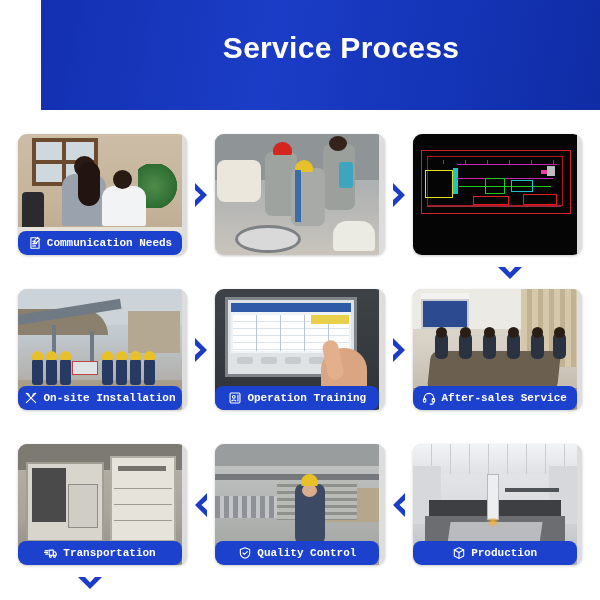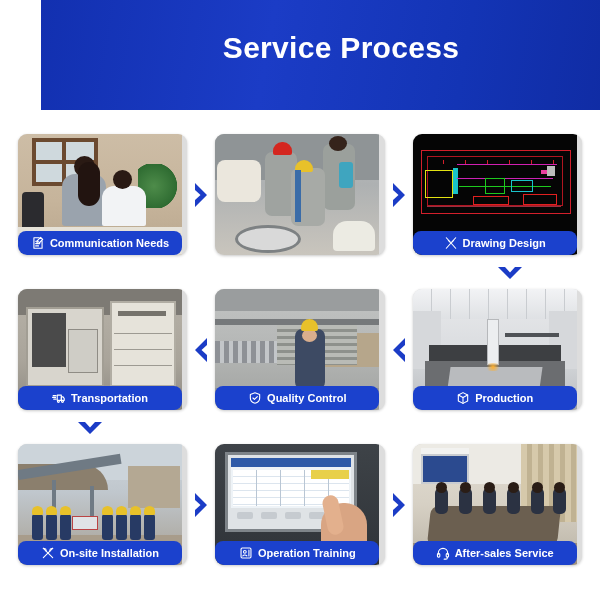--- a/index.html
+++ b/index.html
@@ -34,20 +34,21 @@
     height:121px;margin-bottom:34px;
   }
   .row:last-child{margin-bottom:0;}
 
   
   .card{
     position:relative;width:187px;height:121px;
     border-radius:9px;overflow:hidden;
     box-shadow:0 1px 3px rgba(0,0,0,.22);
     background:#ddd;
+    font-family:Liberation Mono, monospace;
   }
   .photo{position:absolute;left:0;top:0;width:164px;height:121px;overflow:hidden;}
   .label{
     position:absolute;left:0;bottom:0;width:164px;height:24px;
     background:#1b41cd;border-radius:8px;
     display:flex;align-items:center;justify-content:center;gap:5px;
     box-sizing:border-box;padding:0 4px;
   }
   .label-text{
     color:#ffffff;font-size:11px;font-weight:bold;white-space:nowrap;line-height:1;
@@ -284,129 +285,23 @@
             <div class="sb pinkbit"></div>
               <div class="sb greybit"></div>
             <div class="sb tick" style="left:30px"></div>
               <div class="sb tick" style="left:52px"></div>
             <div class="sb tick" style="left:74px"></div>
               <div class="sb tick" style="left:96px"></div>
             <div class="sb tick" style="left:118px"></div>
               <div class="sb tick" style="left:140px"></div>
           </div>
         </div>
-        <div class="label">
-          <svg class="label-icon" viewBox="0 0 24 24" fill="none" stroke="#ffffff" stroke-width="1.9" stroke-linecap="round" stroke-linejoin="round">
-            <path d="M4 3l16 18"></path>
-              <path d="M20 3L4 21"></path>
-              <path d="M7.5 7.5l2.5 2.5"></path>
-              <path d="M16.5 7.5L14 10"></path>
-          </svg>
-          <span class="label-text">Drawing Design</span>
-        </div>
       </div>
 
       <div class="chev-v right">
-        <svg width="26" height="16" viewBox="0 0 26 16">
-          <path d="M1 2 L13 14 L25 2 L18 2 L13 7.5 L8 2 Z" fill="#1b3cc6"></path>
-        </svg>
-      </div>
-    </div>
-
-    <div class="row">
-
-      <div class="card">
-        <div class="photo">
-          <div class="scene s4">
-            <div class="sb wall"></div>
-            <div class="sb cont"></div>
-              <div class="sb cont2"></div>
-            <div class="sb dark"></div>
-              <div class="sb mach"></div>
-            <div class="sb txt"></div>
-            <div class="sb ln" style="top:44px"></div>
-            <div class="sb ln" style="top:60px"></div>
-            <div class="sb ln" style="top:76px"></div>
-            <div class="sb ground"></div>
-          </div>
-        </div>
-        <div class="label">
-          <svg class="label-icon" viewBox="0 0 24 24" fill="none" stroke="#ffffff" stroke-width="1.9" stroke-linecap="round" stroke-linejoin="round">
-            <path d="M9 7h7v9H9z"></path>
-              <path d="M16 10h3l2 3v3h-5z"></path>
-            <circle cx="11" cy="18" r="1.6"></circle>
-              <circle cx="18" cy="18" r="1.6"></circle>
-            <path d="M2 8h5M1 11h5M3 14h4"></path>
-          </svg>
-          <span class="label-text">Transportation</span>
-        </div>
-      </div>
-
-      <div class="chev-h">
-        <svg width="16" height="26" viewBox="0 0 16 26">
-          <path d="M14 1 L2 13 L14 25 L14 18 L8.5 13 L14 8 Z" fill="#1b3cc6"></path>
-        </svg>
-      </div>
-
-      <div class="card">
-        <div class="photo">
-          <div class="scene s5">
-            <div class="sb roof"></div>
-              <div class="sb beam"></div>
-            <div class="sb rail"></div>
-              <div class="sb stack"></div>
-            <div class="sb pipes"></div>
-            <div class="sb worker"></div>
-              <div class="sb wface"></div>
-              <div class="sb helmet"></div>
-            <div class="sb floor"></div>
-          </div>
-        </div>
-        <div class="label">
-          <svg class="label-icon" viewBox="0 0 24 24" fill="none" stroke="#ffffff" stroke-width="1.9" stroke-linecap="round" stroke-linejoin="round">
-            <path d="M12 3l8 3v6c0 5-3.5 8-8 9-4.5-1-8-4-8-9V6z"></path>
-              <path d="M8.5 12l2.5 2.5 5-5"></path>
-          </svg>
-          <span class="label-text">Quality Control</span>
-        </div>
-      </div>
-
-      <div class="chev-h">
-        <svg width="16" height="26" viewBox="0 0 16 26">
-          <path d="M14 1 L2 13 L14 25 L14 18 L8.5 13 L14 8 Z" fill="#1b3cc6"></path>
-        </svg>
-      </div>
-
-      <div class="card">
-        <div class="photo">
-          <div class="scene s6">
-            <div class="sb ceil"></div>
-              <div class="sb ceilgrid"></div>
-            <div class="sb lwall"></div>
-              <div class="sb rwall"></div>
-            <div class="sb gantry"></div>
-            <div class="sb dark1"></div>
-              <div class="sb table"></div>
-            <div class="sb plate"></div>
-              <div class="sb head"></div>
-            <div class="sb spark"></div>
-              <div class="sb floor"></div>
-          </div>
-        </div>
-        <div class="label">
-          <svg class="label-icon" viewBox="0 0 24 24" fill="none" stroke="#ffffff" stroke-width="1.9" stroke-linecap="round" stroke-linejoin="round">
-            <path d="M12 2.8l8 4.2v10L12 21.2 4 17V7z"></path>
-              <path d="M4 7l8 4.2L20 7"></path>
-              <path d="M12 11.2V21.2"></path>
-          </svg>
-          <span class="label-text">Production</span>
-        </div>
-      </div>
-
-      <div class="chev-v left">
         <svg width="26" height="16" viewBox="0 0 26 16">
           <path d="M1 2 L13 14 L25 2 L18 2 L13 7.5 L8 2 Z" fill="#1b3cc6"></path>
         </svg>
       </div>
     </div>
 
     <div class="row">
 
       <div class="card">
         <div class="photo">
@@ -520,14 +415,111 @@
             <path d="M4 14v-2a8 8 0 0 1 16 0v2"></path>
             <rect x="2.5" y="13" width="4" height="6" rx="1.6"></rect>
             <rect x="17.5" y="13" width="4" height="6" rx="1.6"></rect>
             <path d="M19.5 19v1a2.5 2.5 0 0 1-2.5 2.5h-3"></path>
           </svg>
           <span class="label-text">After-sales Service</span>
         </div>
       </div>
     </div>
 
+    <div class="row">
+
+      <div class="card">
+        <div class="photo">
+          <div class="scene s4">
+            <div class="sb wall"></div>
+            <div class="sb cont"></div>
+              <div class="sb cont2"></div>
+            <div class="sb dark"></div>
+              <div class="sb mach"></div>
+            <div class="sb txt"></div>
+            <div class="sb ln" style="top:44px"></div>
+            <div class="sb ln" style="top:60px"></div>
+            <div class="sb ln" style="top:76px"></div>
+            <div class="sb ground"></div>
+          </div>
+        </div>
+        <div class="label">
+          <svg class="label-icon" viewBox="0 0 24 24" fill="none" stroke="#ffffff" stroke-width="1.9" stroke-linecap="round" stroke-linejoin="round">
+            <path d="M9 7h7v9H9z"></path>
+              <path d="M16 10h3l2 3v3h-5z"></path>
+            <circle cx="11" cy="18" r="1.6"></circle>
+              <circle cx="18" cy="18" r="1.6"></circle>
+            <path d="M2 8h5M1 11h5M3 14h4"></path>
+          </svg>
+          <span class="label-text">Transportation</span>
+        </div>
+      </div>
+
+      <div class="chev-h">
+        <svg width="16" height="26" viewBox="0 0 16 26">
+          <path d="M14 1 L2 13 L14 25 L14 18 L8.5 13 L14 8 Z" fill="#1b3cc6"></path>
+        </svg>
+      </div>
+
+      <div class="card">
+        <div class="photo">
+          <div class="scene s5">
+            <div class="sb roof"></div>
+              <div class="sb beam"></div>
+            <div class="sb rail"></div>
+              <div class="sb stack"></div>
+            <div class="sb pipes"></div>
+            <div class="sb worker"></div>
+              <div class="sb wface"></div>
+              <div class="sb helmet"></div>
+            <div class="sb floor"></div>
+          </div>
+        </div>
+        <div class="label">
+          <svg class="label-icon" viewBox="0 0 24 24" fill="none" stroke="#ffffff" stroke-width="1.9" stroke-linecap="round" stroke-linejoin="round">
+            <path d="M12 3l8 3v6c0 5-3.5 8-8 9-4.5-1-8-4-8-9V6z"></path>
+              <path d="M8.5 12l2.5 2.5 5-5"></path>
+          </svg>
+          <span class="label-text">Quality Control</span>
+        </div>
+      </div>
+
+      <div class="chev-h">
+        <svg width="16" height="26" viewBox="0 0 16 26">
+          <path d="M14 1 L2 13 L14 25 L14 18 L8.5 13 L14 8 Z" fill="#1b3cc6"></path>
+        </svg>
+      </div>
+
+      <div class="card">
+        <div class="photo">
+          <div class="scene s6">
+            <div class="sb ceil"></div>
+              <div class="sb ceilgrid"></div>
+            <div class="sb lwall"></div>
+              <div class="sb rwall"></div>
+            <div class="sb gantry"></div>
+            <div class="sb dark1"></div>
+              <div class="sb table"></div>
+            <div class="sb plate"></div>
+              <div class="sb head"></div>
+            <div class="sb spark"></div>
+              <div class="sb floor"></div>
+          </div>
+        </div>
+        <div class="label">
+          <svg class="label-icon" viewBox="0 0 24 24" fill="none" stroke="#ffffff" stroke-width="1.9" stroke-linecap="round" stroke-linejoin="round">
+            <path d="M12 2.8l8 4.2v10L12 21.2 4 17V7z"></path>
+              <path d="M4 7l8 4.2L20 7"></path>
+              <path d="M12 11.2V21.2"></path>
+          </svg>
+          <span class="label-text">Production</span>
+        </div>
+      </div>
+
+      <div class="chev-v left">
+        <svg width="26" height="16" viewBox="0 0 26 16">
+          <path d="M1 2 L13 14 L25 2 L18 2 L13 7.5 L8 2 Z" fill="#1b3cc6"></path>
+        </svg>
+      </div>
+    </div>
+
   </div>
 </div>
 
 </body></html>

